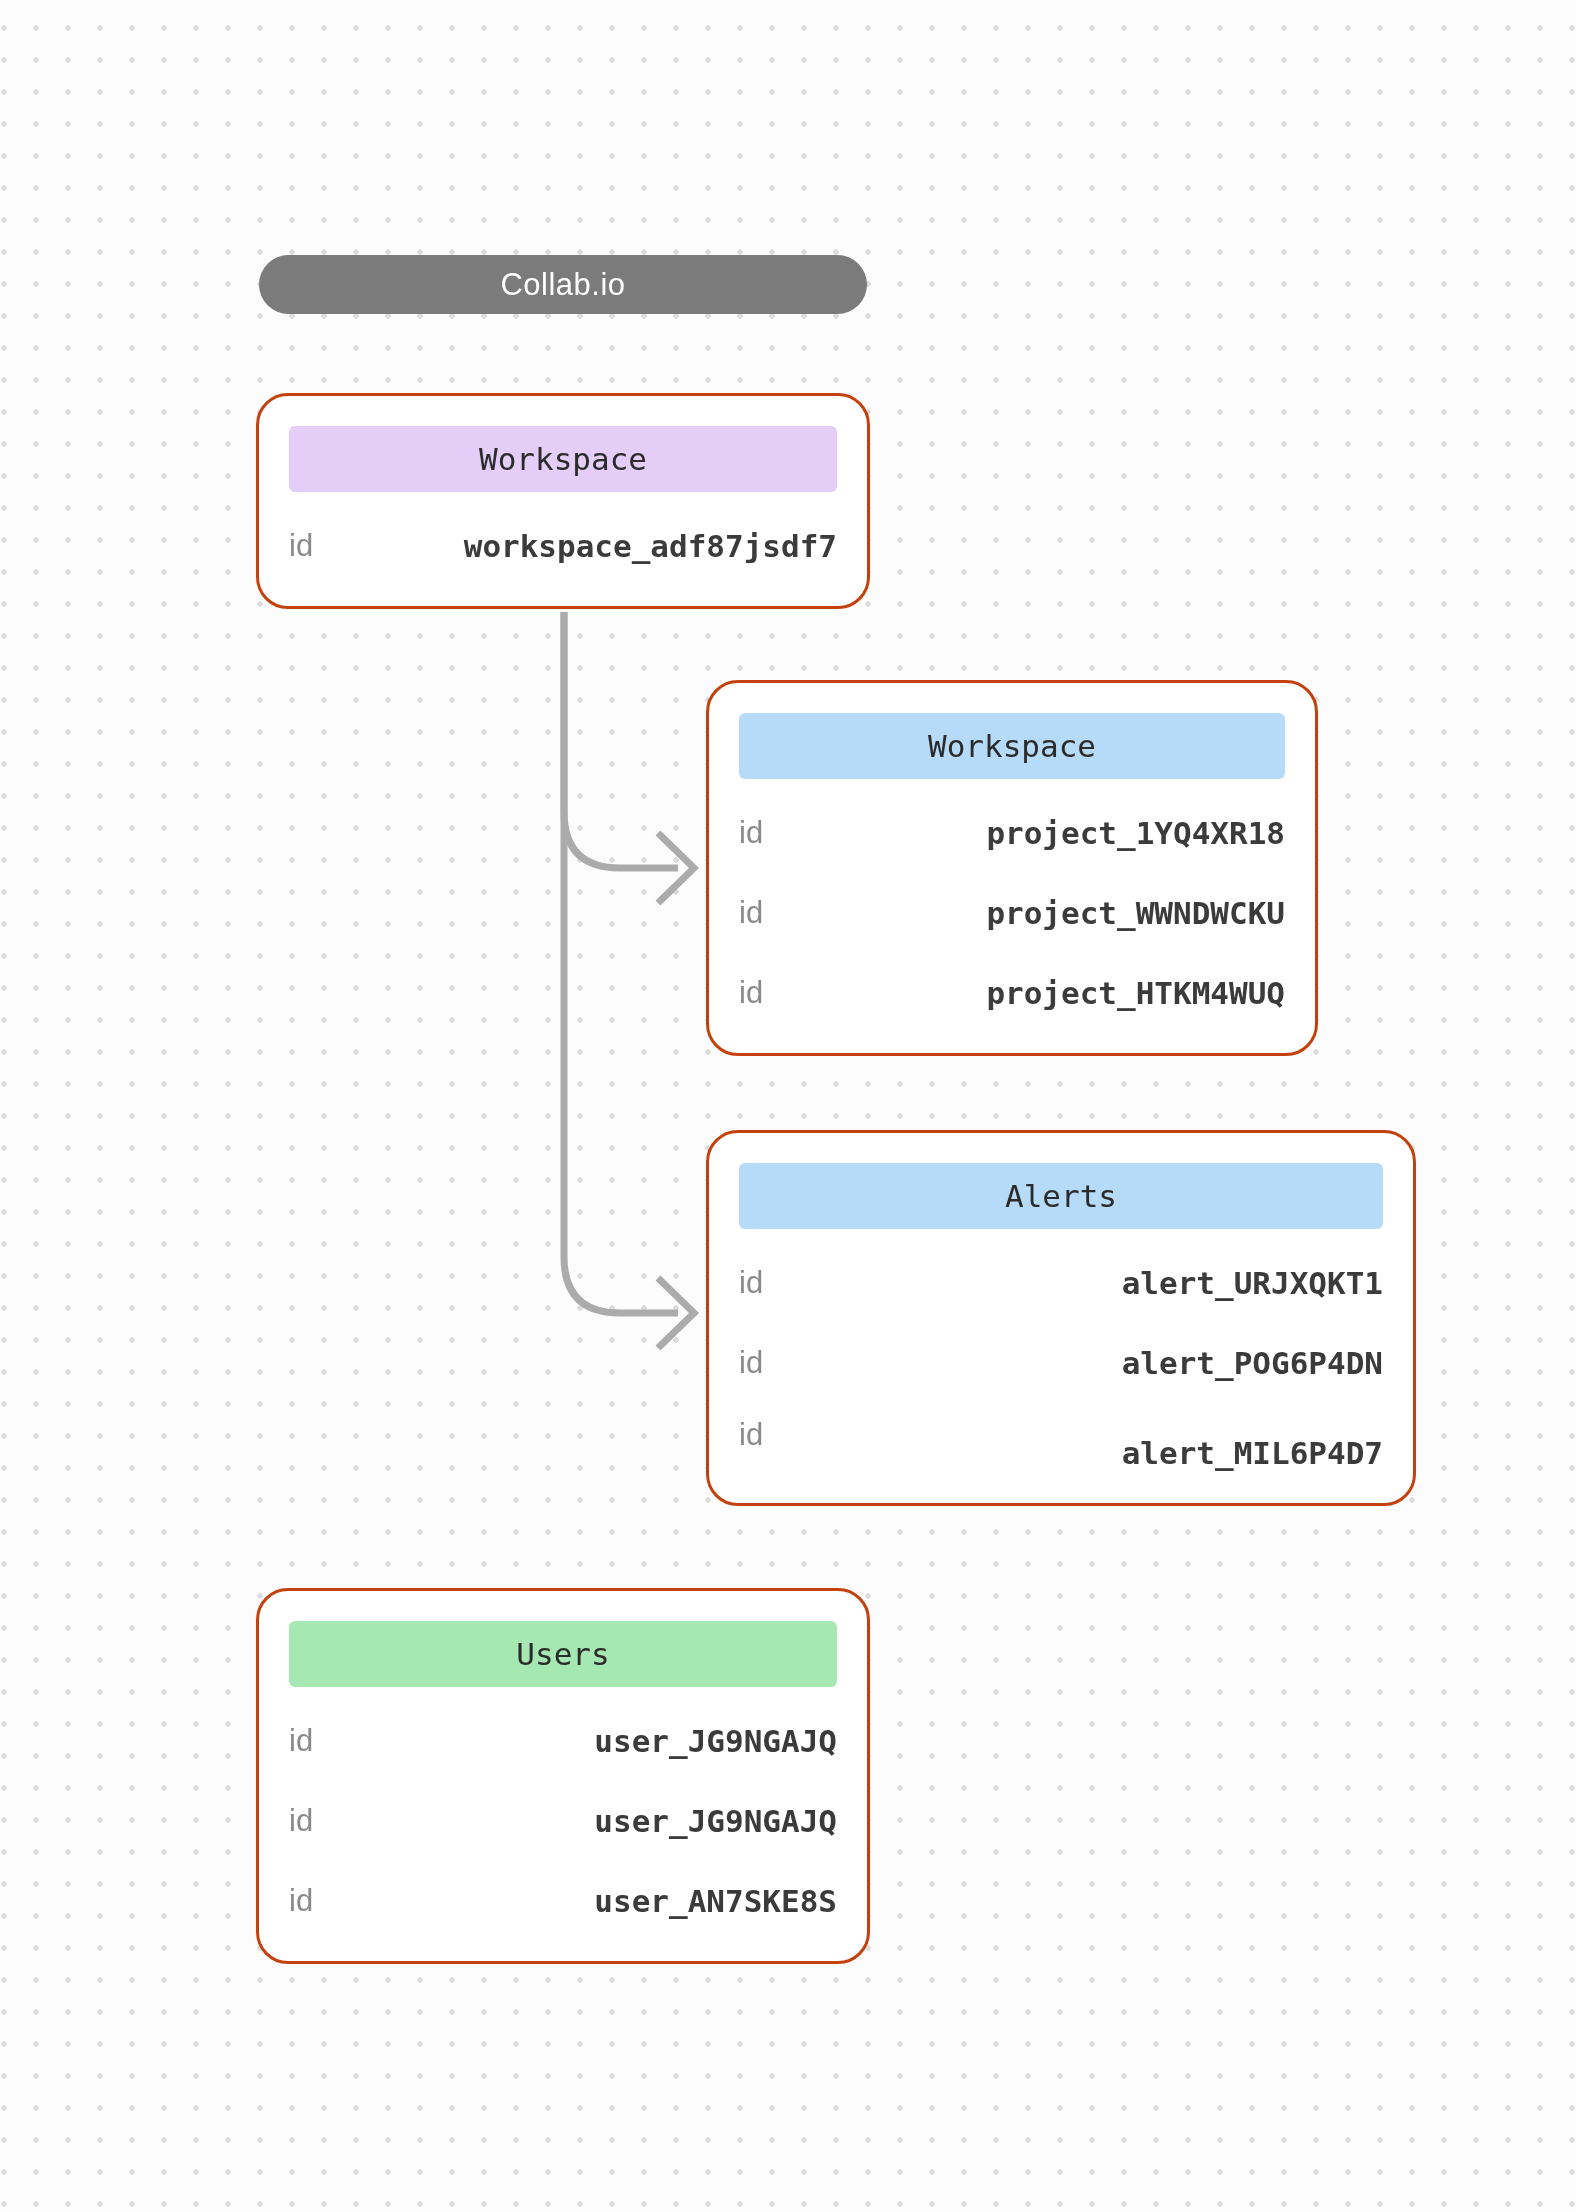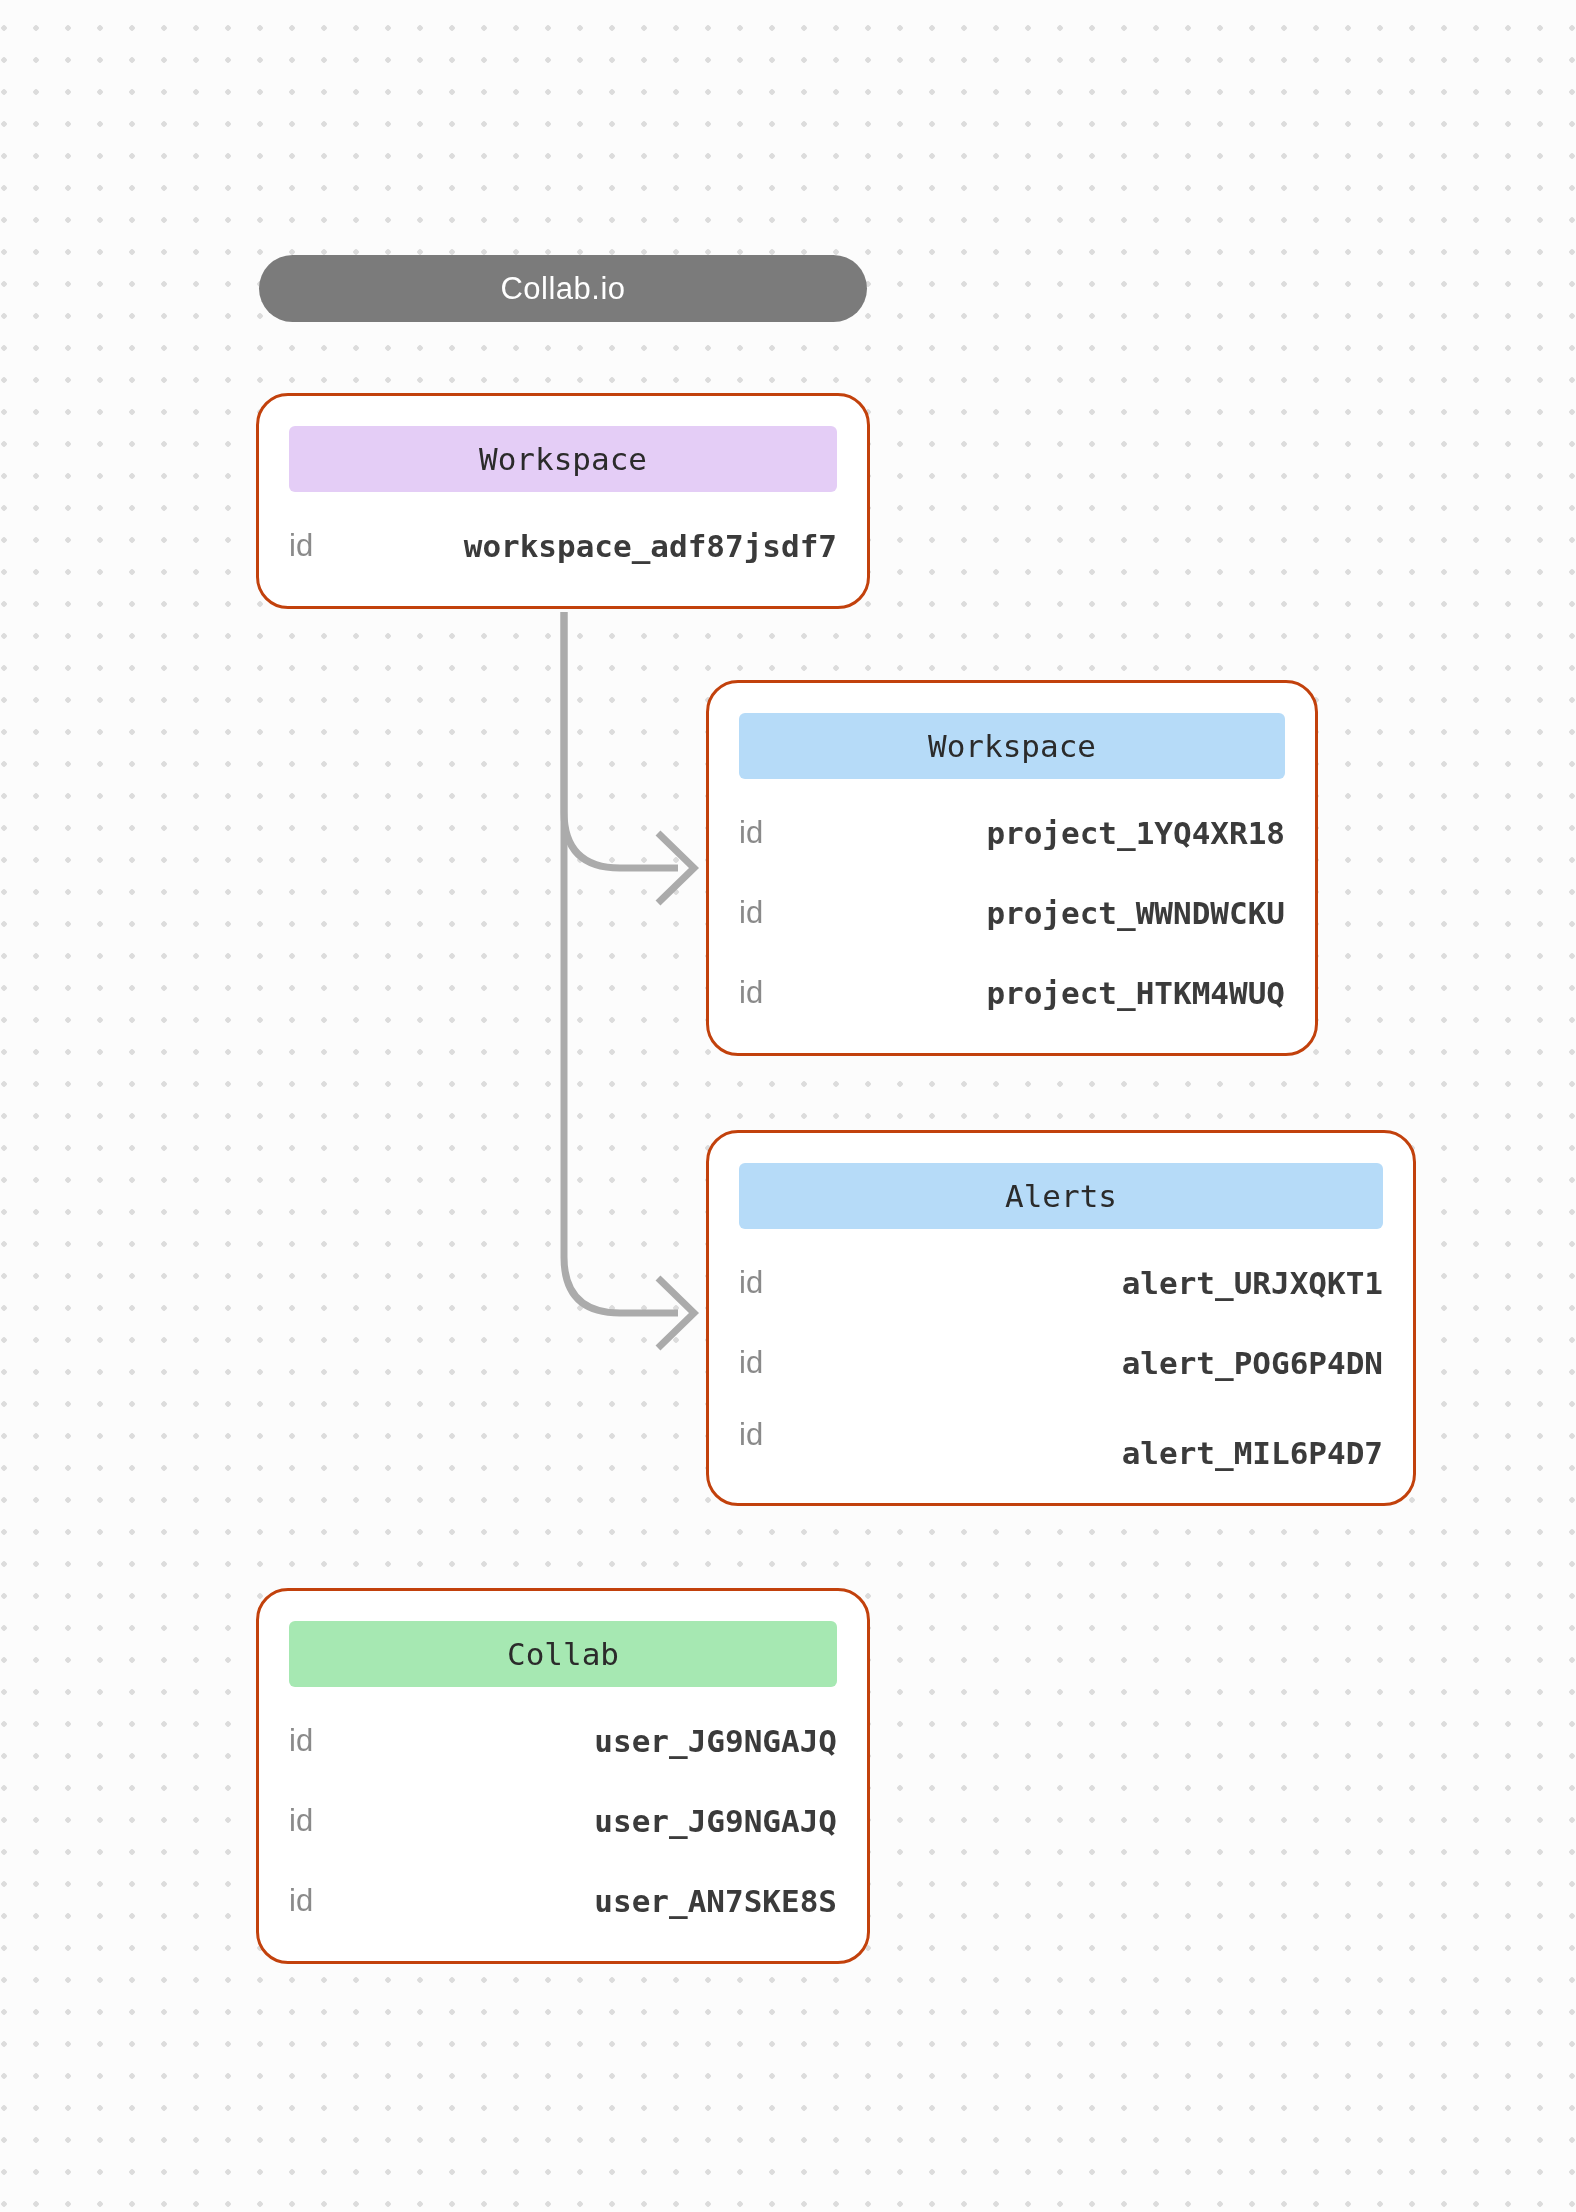--- a/index.html
+++ b/index.html
@@ -15,21 +15,21 @@
   }
   .canvas{position:absolute;inset:0;}
 
   
   svg.connectors{position:absolute;left:0;top:0;width:1576px;height:2212px;pointer-events:none;}
   .edge{fill:none;stroke:var(--edge-color,#ababab);stroke-width:7;}
   .arrowhead{fill:none;stroke:var(--edge-color,#ababab);stroke-width:7;stroke-linejoin:miter;stroke-linecap:butt;}
 
   
   .app-pill{
-    position:absolute;left:259px;top:255px;width:608px;height:67px;
+    position:absolute;left:259px;top:255px;width:608px;height:59px;
     background:var(--pill-bg,#7b7b7b);
     border-radius:34px;
     display:flex;align-items:center;justify-content:center;
     color:#ffffff;font-size:31px;letter-spacing:0.5px;
   }
 
   
   .card{
     position:absolute;
     box-sizing:border-box;
@@ -134,21 +134,21 @@
       </div>
       <div class="row">
         <span class="label shift-up">id</span>
         <span class="value shift-down">alert_MIL6P4D7</span>
       </div>
     </div>
   </div>
 
   <div class="card card-users">
     <div class="card-header" style="background-color: rgb(166, 232, 178);">
-      <span class="title">Collab</span>
+      <span class="title">Users</span>
     </div>
     <div class="rows">
       <div class="row">
         <span class="label">id</span>
         <span class="value">user_JG9NGAJQ</span>
       </div>
       <div class="row">
         <span class="label">id</span>
         <span class="value">user_JG9NGAJQ</span>
       </div>

